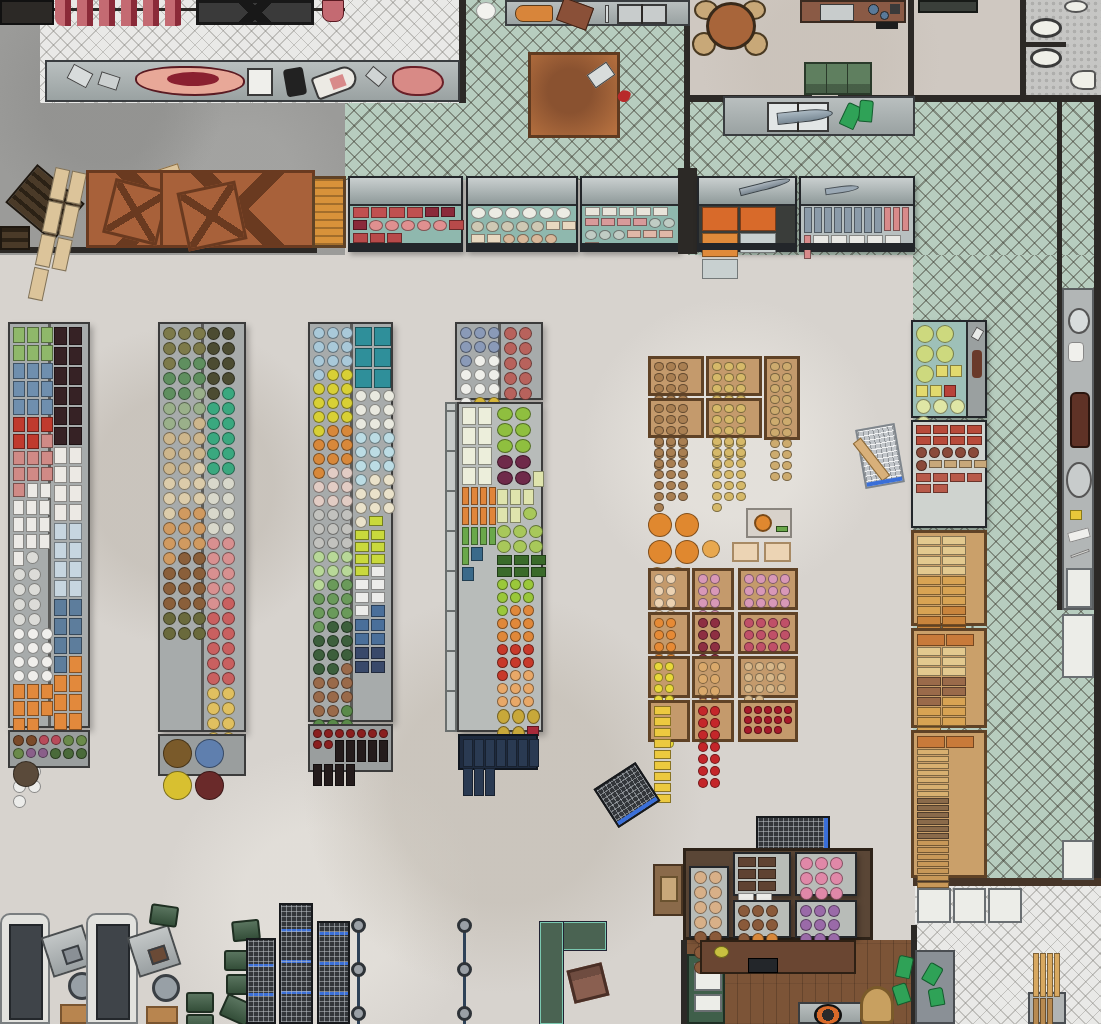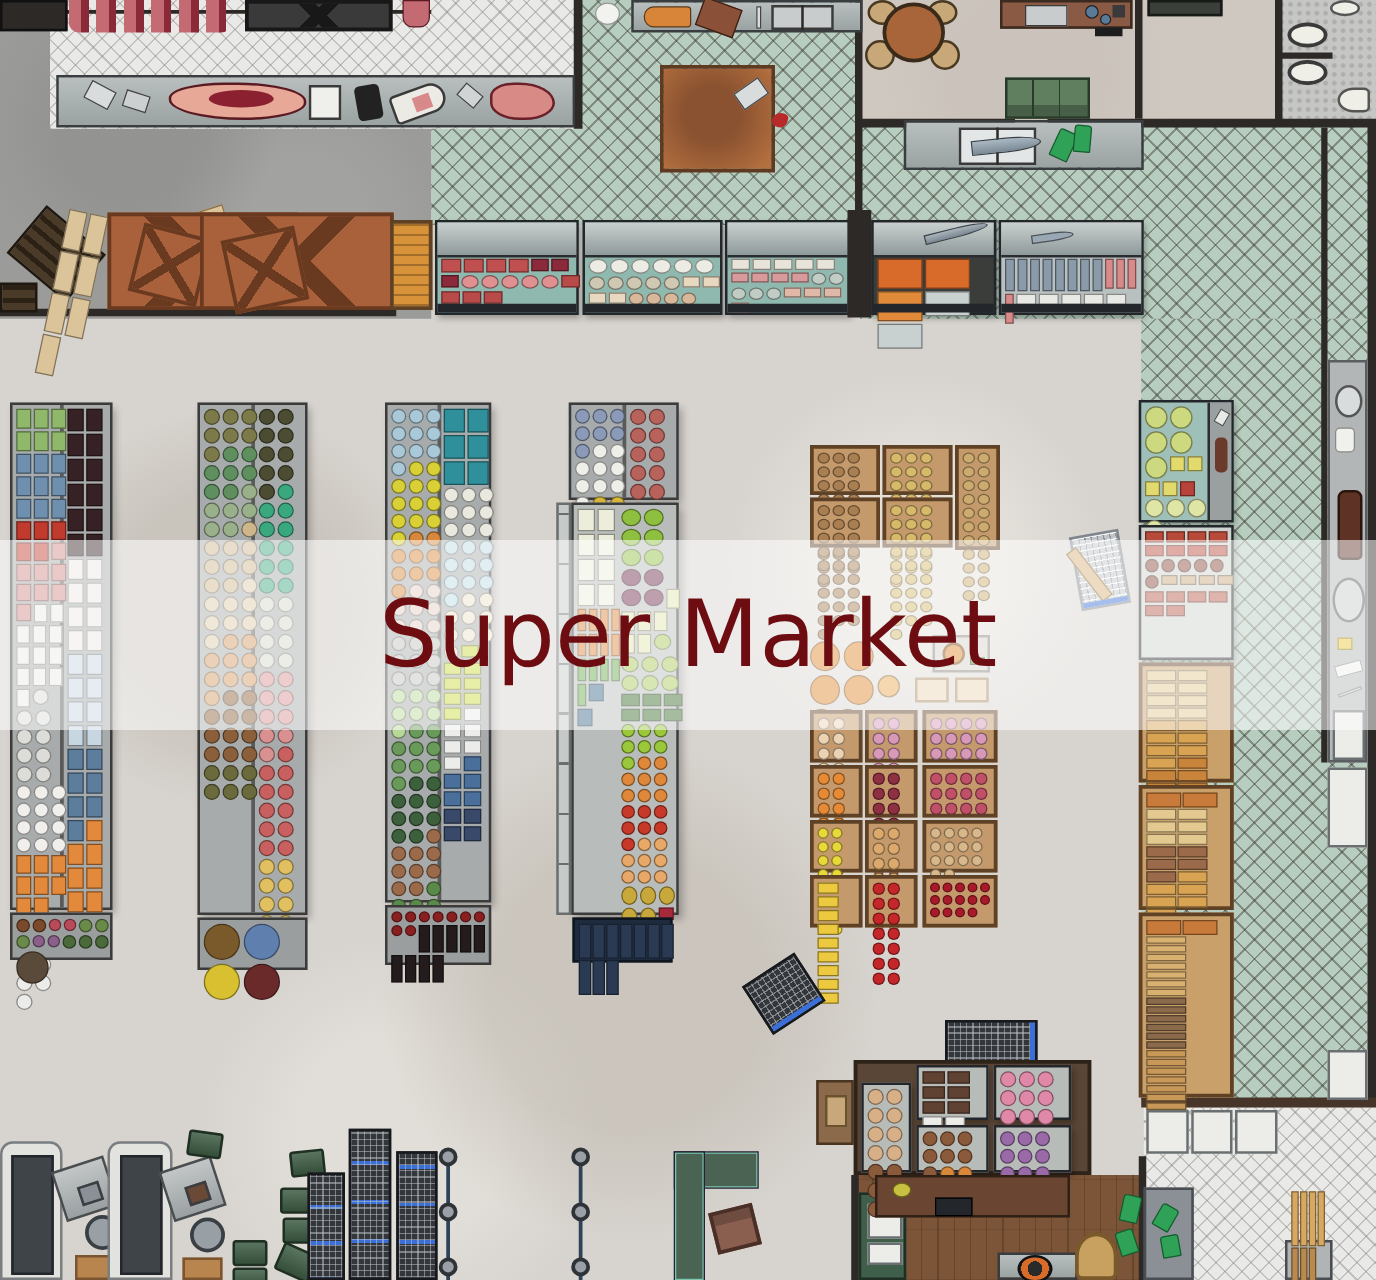--- a/index.html
+++ b/index.html
@@ -1590,17 +1590,14 @@
   <div class="px f" style="left:1030px;top:950px;width:36px;height:46px;gap:1px;">
       <span class="cell" style="width: 4px; height: 42px; background: rgb(216, 168, 96);"></span>
       <span class="cell" style="width: 4px; height: 42px; background: rgb(216, 168, 96);"></span>
       <span class="cell" style="width: 4px; height: 42px; background: rgb(216, 168, 96);"></span>
       <span class="cell" style="width: 4px; height: 42px; background: rgb(216, 168, 96);"></span>
       <span class="cell" style="width: 4px; height: 42px; background: rgb(184, 138, 80);"></span>
       <span class="cell" style="width: 4px; height: 42px; background: rgb(184, 138, 80);"></span>
       <span class="cell" style="width: 4px; height: 42px; background: rgb(184, 138, 80);"></span>
     </div>
 
-  <div id="banner" style="background-color: rgba(255, 255, 255, 0.55);">
-    <span style="color: rgb(109, 13, 17);">Super Market</span>
-  </div>
 
 </div>
 
 </body></html>

